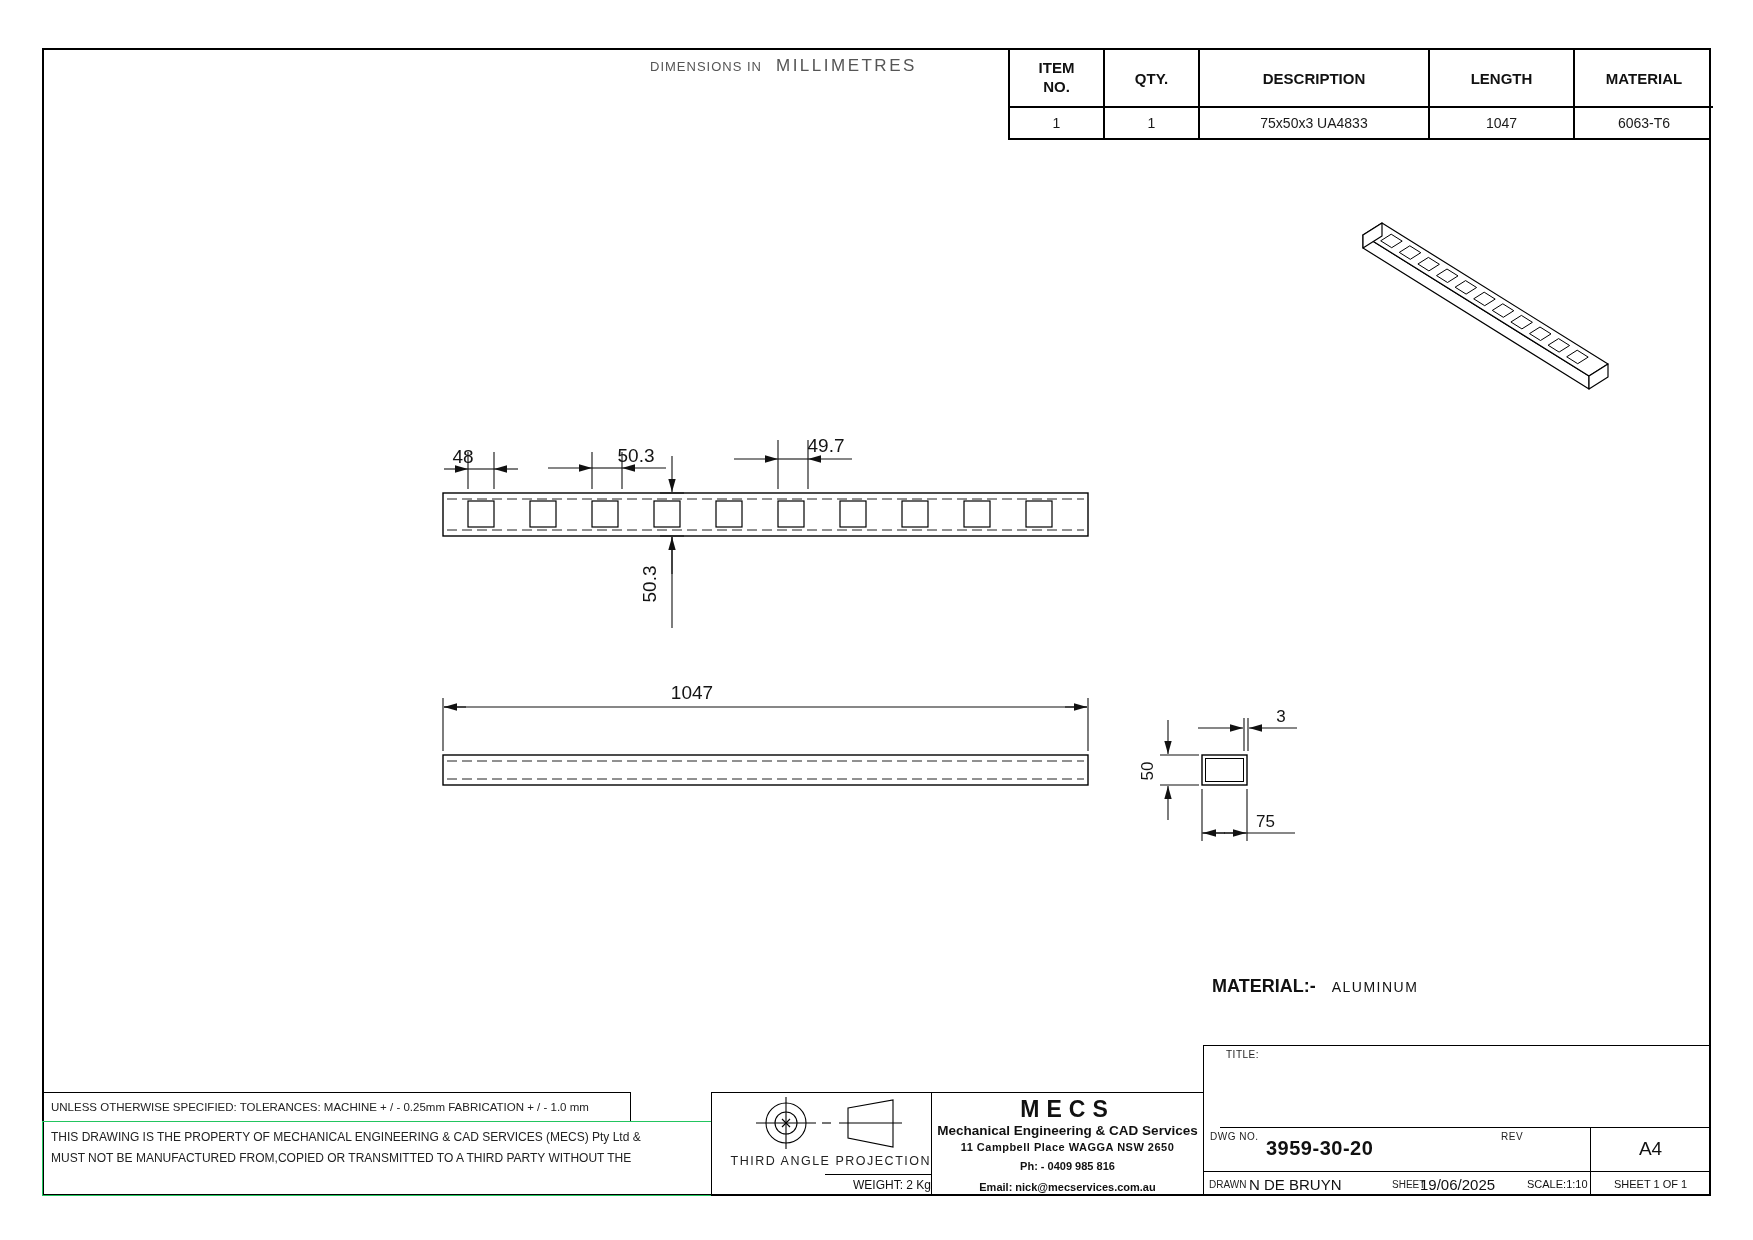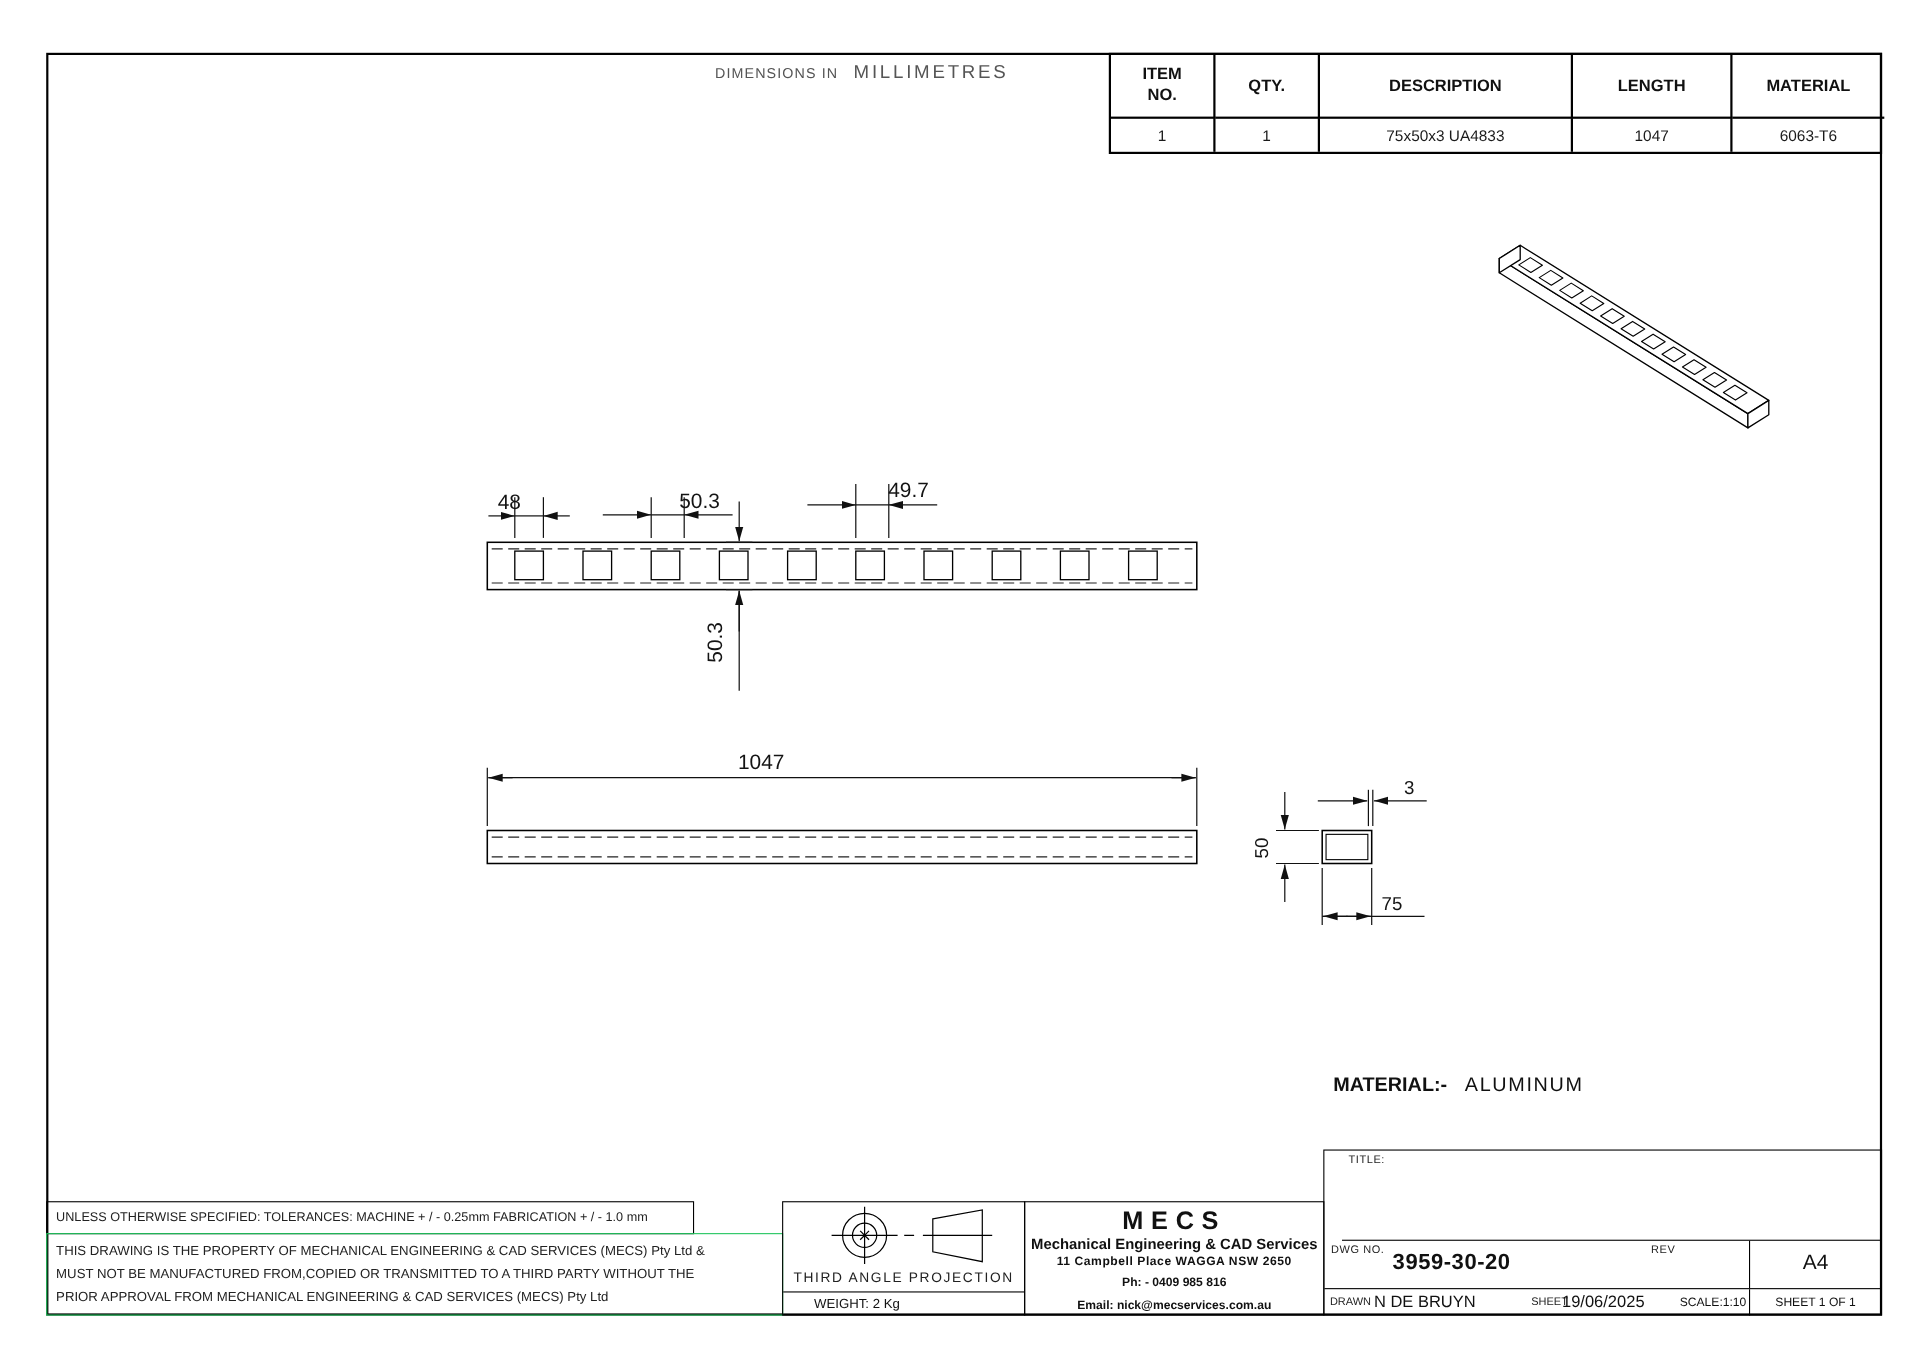--- a/index.html
+++ b/index.html
@@ -14,25 +14,25 @@
   .ptable{left:1008px;top:48px;width:703px;display:grid;grid-template-columns:95px 95px 230px 145px 138px;grid-template-rows:58px 30px;box-sizing:border-box;border:2px solid #000;}
   .ptable .cell{border-right:2px solid #000;border-bottom:2px solid #000;display:flex;align-items:center;justify-content:center;text-align:center;box-sizing:border-box;}
   .ptable .cell:nth-child(5n){border-right:none;}
   .ptable .cell.last{border-bottom:none;}
   .ptable .hd{font-weight:bold;font-size:15px;}
   .ptable .vl{font-size:14px;color:#1a1a1a;}
   .hwrap{display:inline-block;max-width:54px;line-height:1.25;}
   
   .matnote{left:1212px;top:976px;white-space:nowrap;}
   .matnote .lbl{font-weight:bold;font-size:18px;}
-  .matnote .val{font-size:18px;letter-spacing:1.5px;margin-left:16px;margin-top:16px;}
+  .matnote .val{font-size:14px;letter-spacing:1.5px;margin-left:16px;margin-top:16px;}
   
   .boxA{left:42px;top:1092px;width:589px;height:30px;border:1px solid #000;box-sizing:border-box;display:flex;align-items:center;padding-left:8px;font-size:11.5px;color:#222;}
   .boxB{left:42px;top:1121px;width:670px;height:75px;border:1px solid #22c55e;box-sizing:border-box;padding:5px 0 0 8px;font-size:12px;color:#222;line-height:21px;}
-  .taBox{left:711px;top:1092px;width:221px;height:104px;border:1px solid #000;box-sizing:border-box;display:flex;flex-direction:column;}
+  .taBox{left:711px;top:1092px;width:221px;height:104px;border:1px solid #000;box-sizing:border-box;display:flex;flex-direction:column;align-items:flex-end;}
   .taSym{height:61px;}
   .taLbl{height:20px;text-align:center;font-size:12.5px;letter-spacing:1.5px;color:#222;}
   .taWt{border-top:1px solid #000;flex:1;display:flex;align-items:center;padding-left:28px;font-size:12px;color:#111;}
   .coBox{left:931px;top:1092px;width:273px;height:104px;border:1px solid #000;box-sizing:border-box;text-align:center;}
   .coLogo{font-size:23px;font-weight:bold;letter-spacing:7px;margin-top:3px;}
   .coName{font-size:13.5px;font-weight:bold;margin-top:0px;}
   .coAddr{font-size:11px;font-weight:bold;letter-spacing:0.5px;margin-top:3px;}
   .coPh{font-size:11px;font-weight:bold;margin-top:7px;}
   .coEm{font-size:11px;font-weight:bold;margin-top:9px;}
   
@@ -199,21 +199,20 @@
 <div class="abs matnote">
   <span class="lbl">MATERIAL:-</span><span class="val">ALUMINUM</span>
 </div>
 
 <div class="abs boxA">
   <span>UNLESS OTHERWISE SPECIFIED: TOLERANCES: MACHINE + / - 0.25mm  FABRICATION + / - 1.0 mm</span>
 </div>
 <div class="abs boxB">
   <div>THIS DRAWING IS THE PROPERTY OF MECHANICAL ENGINEERING &amp; CAD SERVICES (MECS) Pty Ltd &amp;</div>
   <div>MUST NOT BE MANUFACTURED FROM,COPIED OR TRANSMITTED TO A THIRD PARTY WITHOUT THE</div>
-  <div>PRIOR APPROVAL FROM MECHANICAL ENGINEERING &amp; CAD SERVICES (MECS) Pty Ltd</div>
 </div>
 
 <div class="abs taBox">
   <div class="taSym">
     <svg width="219" height="61" viewBox="0 0 219 61">
       <g stroke="#000" stroke-width="1.1" fill="none">
         <circle cx="74" cy="30" r="20"></circle>
           <circle cx="74" cy="30" r="11"></circle>
         <line x1="44" y1="30" x2="104" y2="30"></line>
         <line x1="74" y1="4" x2="74" y2="56"></line>

